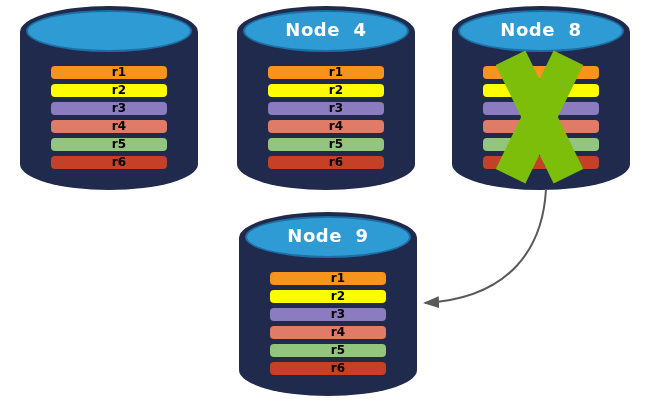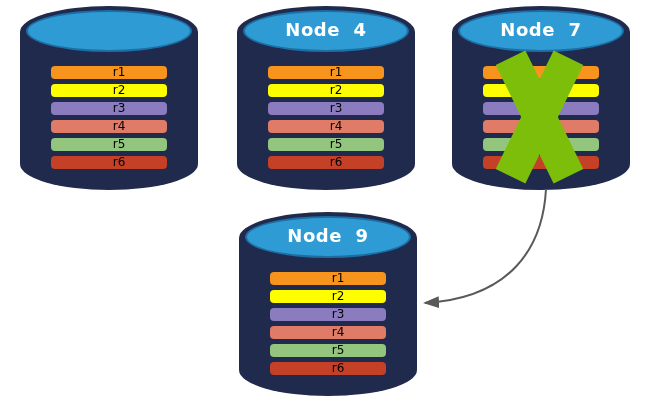--- a/index.html
+++ b/index.html
@@ -59,21 +59,21 @@
     display: flex;
     flex-direction: column;
     gap: 5px;
   }
   .replica-bar {
     height: 13px;
     line-height: 13px;
     border-radius: 4px;
     text-align: center;
     font-size: 12px;
-    font-weight: normal;
+    font-weight: bold;
     color: var(--replica-text, #000);
     padding-left: 20px;
   }
   .x-leg {
     position: absolute;
     left: 71px; top: 45px;
     width: 33px; height: 132px;
     background: var(--x-mark);
     z-index: 5;
   }
@@ -127,21 +127,21 @@
       <div class="replica-bar" style="background-color: rgb(147, 197, 127);">r5</div>
       <div class="replica-bar" style="background-color: rgb(196, 65, 40);">r6</div>
     </div>
   </div>
 
   <div class="node" style="left:452px; top:6px;">
     <div class="cyl-top"></div>
     <div class="cyl-bottom"></div>
     <div class="cyl-mid"></div>
     <div class="cyl-cap"></div>
-    <div class="node-title">Node 7</div>
+    <div class="node-title">Node 8</div>
     <div class="replica-stack">
       <div class="replica-bar" style="background-color: rgb(247, 148, 30);">r1</div>
       <div class="replica-bar" style="background-color: rgb(254, 254, 0);">r2</div>
       <div class="replica-bar" style="background-color: rgb(138, 124, 190);">r3</div>
       <div class="replica-bar" style="background-color: rgb(224, 123, 104);">r4</div>
       <div class="replica-bar" style="background-color: rgb(147, 197, 127);">r5</div>
       <div class="replica-bar" style="background-color: rgb(196, 65, 40);">r6</div>
     </div>
     <div class="x-leg leg-a"></div>
     <div class="x-leg leg-b"></div>

